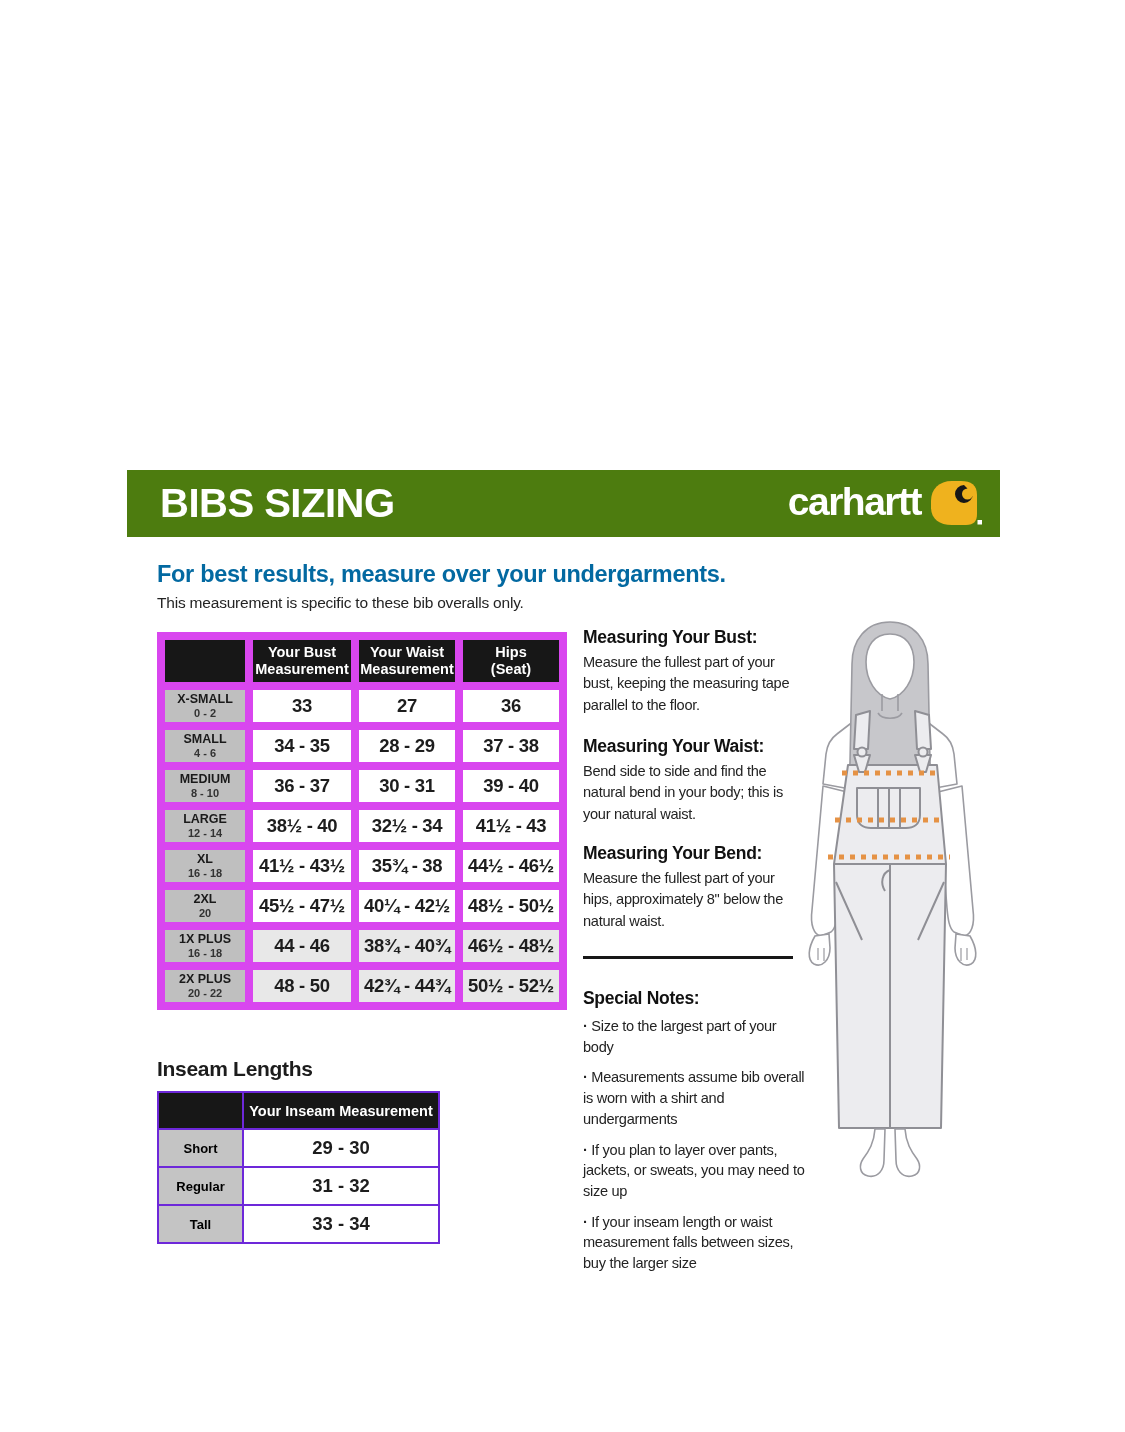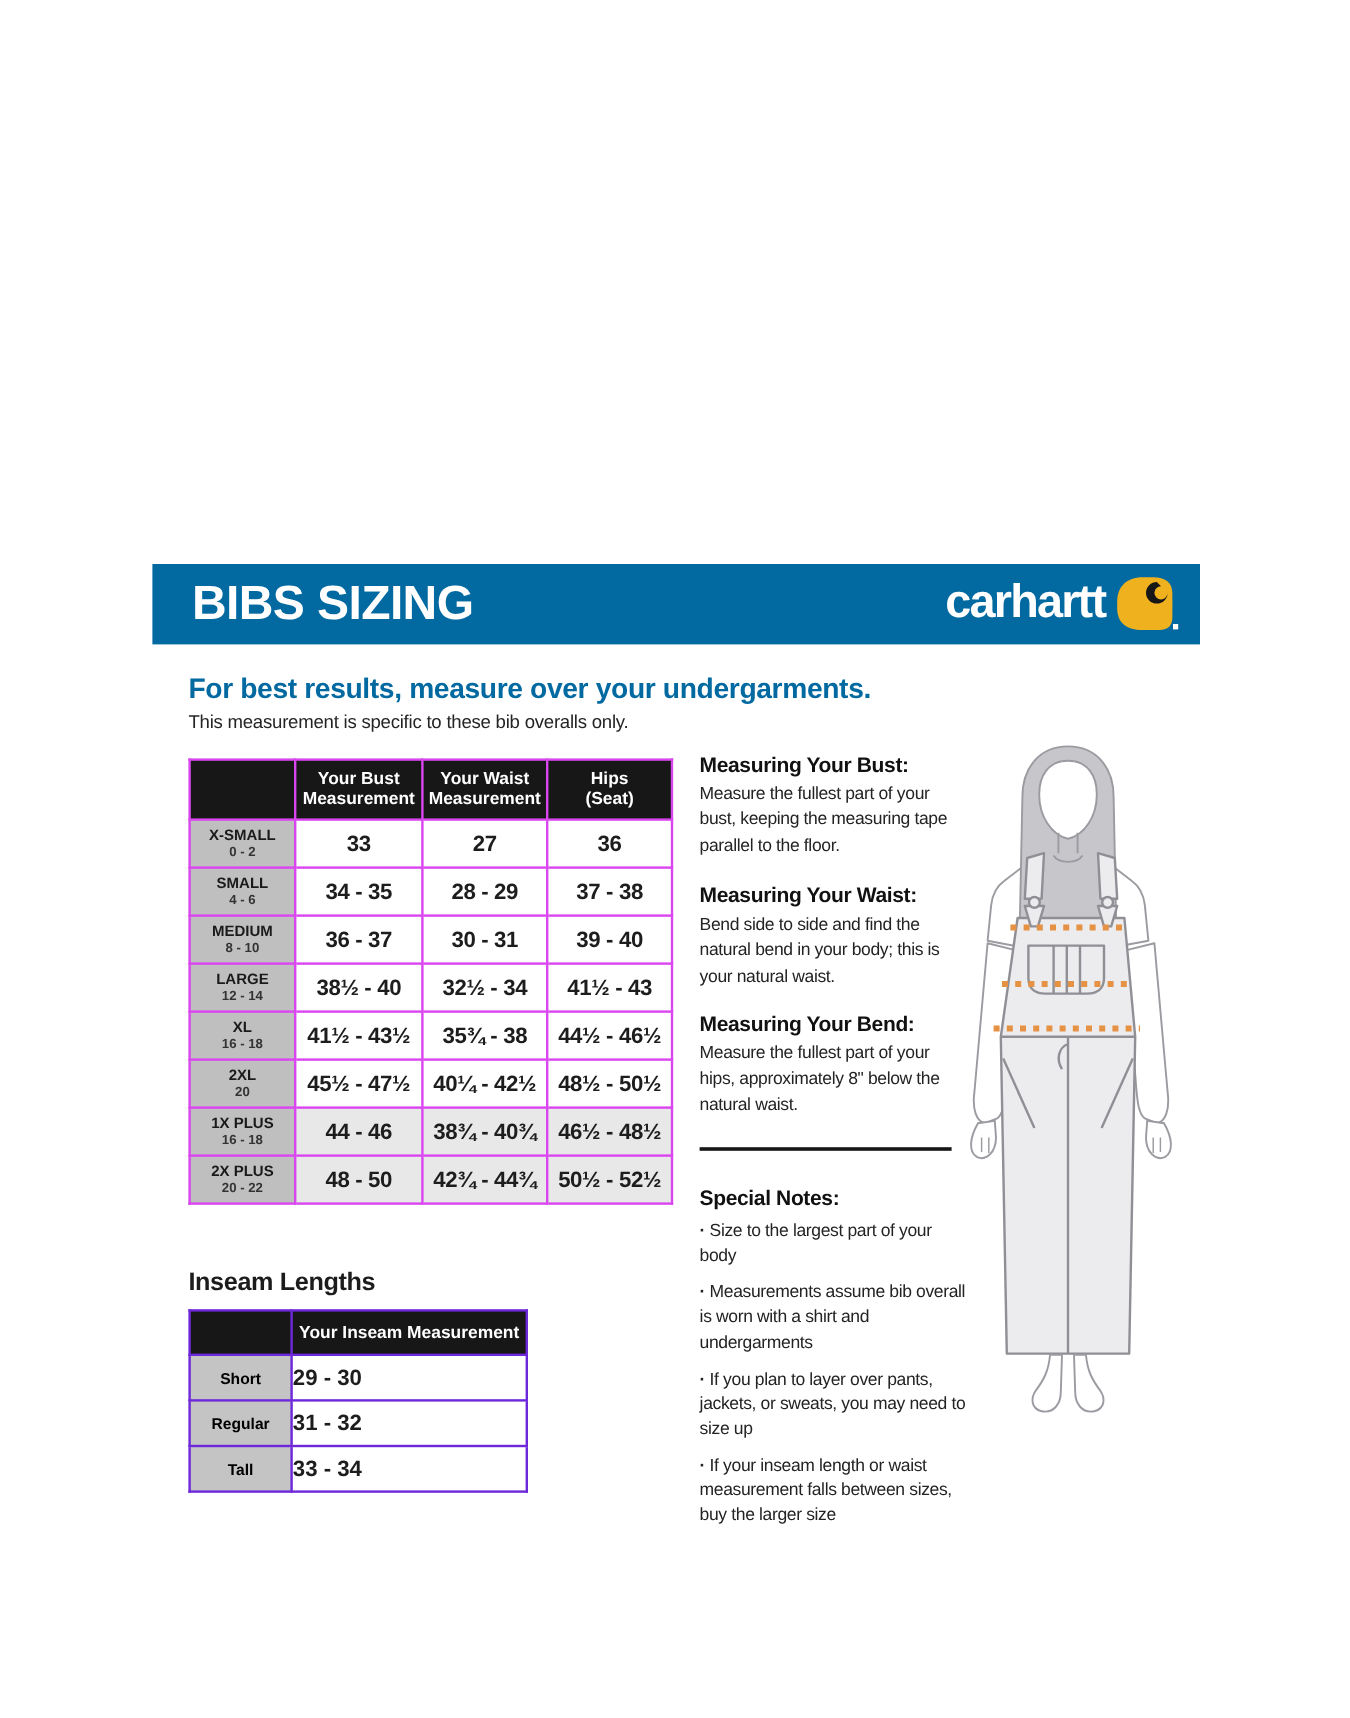--- a/index.html
+++ b/index.html
@@ -2,53 +2,53 @@
 <html><head>
 <meta charset="utf-8">
 <style>
   * { margin:0; padding:0; box-sizing:border-box; }
   html,body { background:#ffffff; }
   body { font-family:"Liberation Sans", sans-serif; color:#1c1c1c; }
   .page { position:relative; width:1125px; height:1432px; background:#fff; overflow:hidden; }
 
   
   .header-bar { position:absolute; left:127px; top:470px; width:873px; height:67px;
-    background:#0369a1; display:flex; align-items:center; justify-content:space-between;
+    background:#4d7c0f; display:flex; align-items:center; justify-content:space-between;
     padding:0 18px 0 33px; }
   .header-title { color:#fff; font-size:40px; font-weight:800; letter-spacing:-0.5px; }
   .logo { display:flex; align-items:center; gap:9px; }
   .logo-text { color:#fff; font-size:39px; font-weight:700; letter-spacing:-1.5px; line-height:1; padding-bottom:4px; }
 
   
   .intro-heading { position:absolute; left:157px; top:561px; font-size:23.5px; font-weight:800;
     letter-spacing:-0.3px; color:#0369a1; }
   .intro-sub { position:absolute; left:157px; top:594px; font-size:15.5px; color:#242424; letter-spacing:-0.2px; }
 
   
   table { border-collapse:collapse; table-layout:fixed; }
   .size-table { position:absolute; left:157px; top:632px; }
-  .size-table th, .size-table td { border:2px solid #d946ef; padding:0; }
+  .size-table th, .size-table td { border:8px solid #d946ef; padding:0; }
   .size-table thead th { background:#171717; color:#fff; font-size:14.5px; font-weight:700;
     line-height:1.2; height:50px; text-align:center; vertical-align:middle; }
   .size-label { background:#bfbfbf; text-align:center; vertical-align:middle; }
   .size-label .sz { font-size:12.5px; font-weight:700; color:#1a1a1a; line-height:1.15; }
   .size-label .rg { font-size:11px; font-weight:700; color:#333; line-height:1.2; }
   .size-table td.val { height:40px; text-align:center; vertical-align:middle;
     font-size:18.5px; font-weight:700; color:#1d1d1d; background:#fff; letter-spacing:-0.3px; }
   .size-table tr.shaded td.val { background:#e8e8e8; }
 
   
   .inseam-heading { position:absolute; left:157px; top:1057px; font-size:21px; font-weight:700; letter-spacing:-0.3px; }
   .inseam-table { position:absolute; left:157px; top:1091px; }
   .inseam-table th, .inseam-table td { border:2px solid #6d28d9; padding:0; }
   .inseam-table thead th { background:#171717; color:#fff; font-size:14.5px; font-weight:700;
     height:37px; text-align:center; vertical-align:middle; }
   .inseam-table td.lbl { background:#c4c4c4; width:85px; height:38px; text-align:center;
     vertical-align:middle; font-size:13px; font-weight:700; color:#000000; }
-  .inseam-table td.val { width:196px; text-align:left; vertical-align:middle;
+  .inseam-table td.val { width:196px; text-align:center; vertical-align:middle;
     font-size:18.5px; font-weight:700; color:#1d1d1d; background:#fff; }
 
   
   .measure-block { position:absolute; left:583px; width:222px; }
   .measure-heading { font-size:17.5px; font-weight:800; color:#111; margin-bottom:4px; letter-spacing:-0.3px; }
   .measure-body { font-size:14.6px; line-height:1.47; color:#232323; letter-spacing:-0.3px; }
   .notes-divider { position:absolute; left:583px; top:956px; width:210px; height:3px; background:#171717; }
   .special-notes { position:absolute; left:583px; top:988px; width:226px; }
   .notes-heading { font-size:17.5px; font-weight:800; color:#111; margin-bottom:7px; letter-spacing:-0.3px; }
   .note-item { font-size:14.6px; line-height:1.42; color:#232323; letter-spacing:-0.3px; margin-bottom:10px; }

